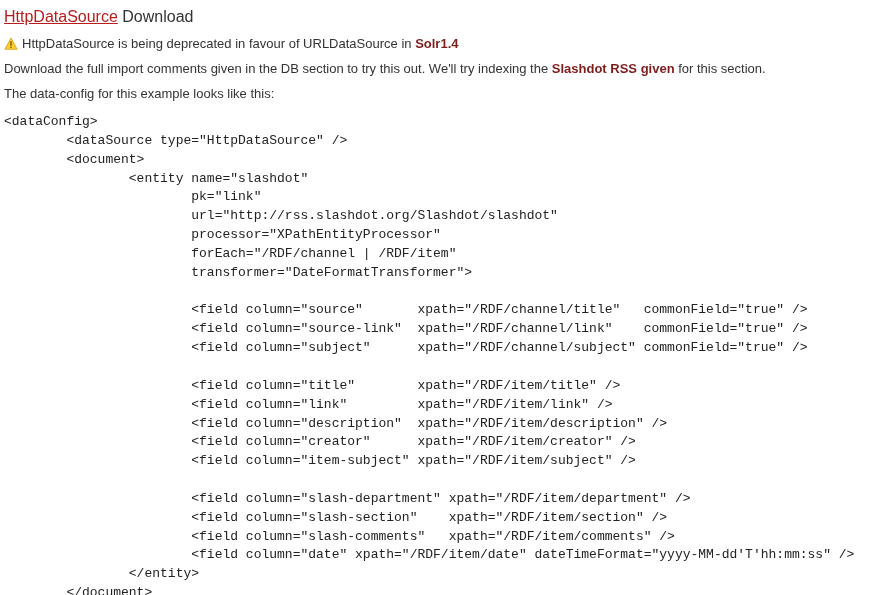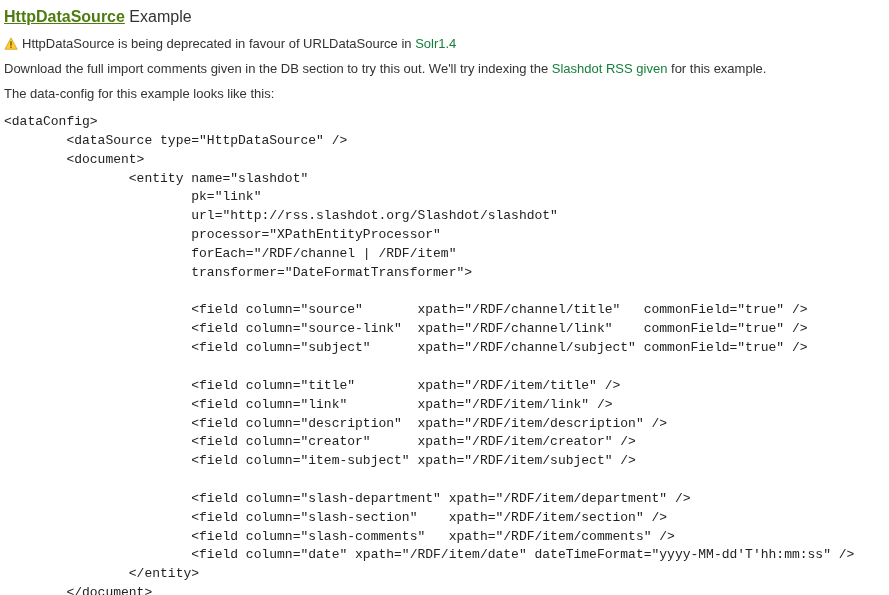--- a/index.html
+++ b/index.html
@@ -13,73 +13,73 @@
       position: relative;
     }
     h3.title {
       font-size: 16px;
       font-weight: normal;
       margin: 2px 0 10px 0;
       color: #333;
     }
     h3.title .underlined {
       text-decoration: underline;
-      color: #4d7c0f;
-      font-weight: bold;
+      color: #b91c1c;
     }
     .warn-row {
       margin: 6px 0 10px 0;
     }
     .warn-icon {
       display: inline-block;
       width: 14px;
       height: 14px;
       vertical-align: text-bottom;
       margin-right: 4px;
     }
     .warn-text {
       color: #333;
       text-align: center;
     }
     a.link {
-      color: #15803d;
+      color: #7f1d1d;
       text-decoration: none;
+      font-weight: bold;
     }
     p.para {
       margin: 10px 0;
       color: #333;
     }
     pre.code {
       font-family: "SimSun", "NSimSun", "FangSong", "Courier New", monospace;
       font-size: 13px;
       line-height: 1.45;
       white-space: pre;
       margin: 12px 0 0 0;
       color: #222;
     }
   </style>
 </head>
 <body>
 
 <h3 class="title">
-  <a class="underlined">HttpDataSource</a><span> Example</span>
+  <a class="underlined">HttpDataSource</a><span> Download</span>
 </h3>
 
 <div class="warn-row">
   <span class="warn-icon">
     <svg viewBox="0 0 16 16" width="14" height="14">
       <path d="M8 1 L15 14 L1 14 Z" fill="#ffcc33" stroke="#cc9900" stroke-width="0.8"></path>
       <rect x="7.25" y="5" width="1.5" height="5" fill="#705000"></rect>
       <rect x="7.25" y="11" width="1.5" height="1.5" fill="#705000"></rect>
     </svg>
   </span><span class="warn-text">HttpDataSource is being deprecated in favour of URLDataSource in </span><a class="link">Solr1.4</a>
 </div>
 
 <p class="para">
-  <span>Download the full import comments given in the DB section to try this out. We'll try indexing the </span><a class="link">Slashdot RSS given</a><span> for this example.</span>
+  <span>Download the full import comments given in the DB section to try this out. We'll try indexing the </span><a class="link">Slashdot RSS given</a><span> for this section.</span>
 </p>
 
 <p class="para">The data-config for this example looks like this:</p>
 
 <pre class="code">&lt;dataConfig&gt;
         &lt;dataSource type="HttpDataSource" /&gt;
         &lt;document&gt;
                 &lt;entity name="slashdot"
                         pk="link"
                         url="http://rss.slashdot.org/Slashdot/slashdot"

